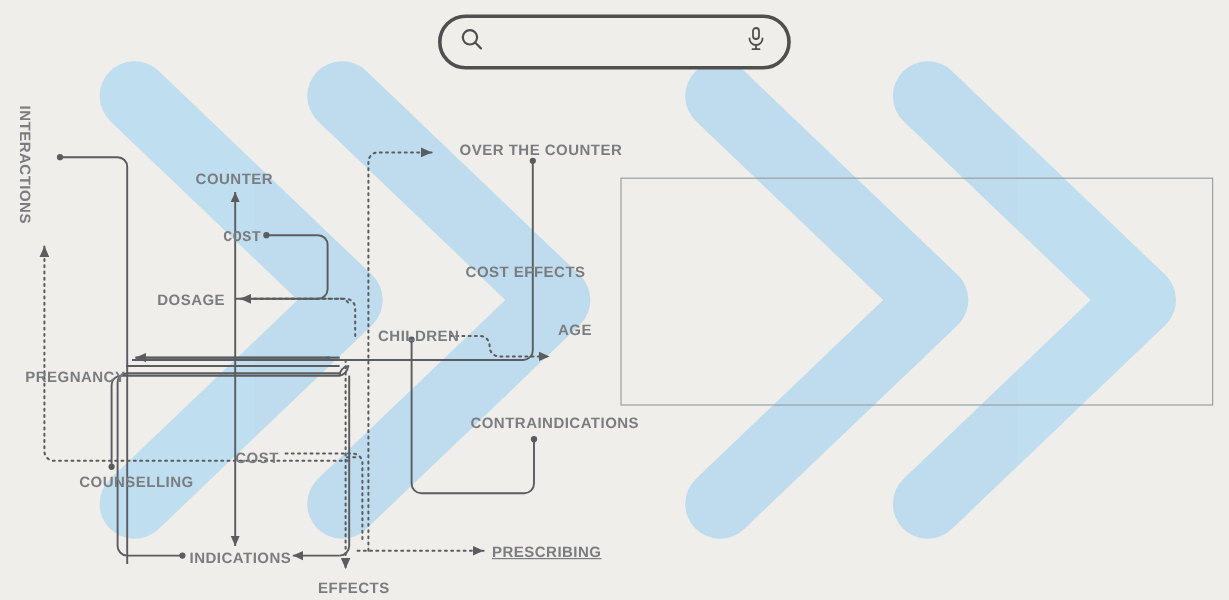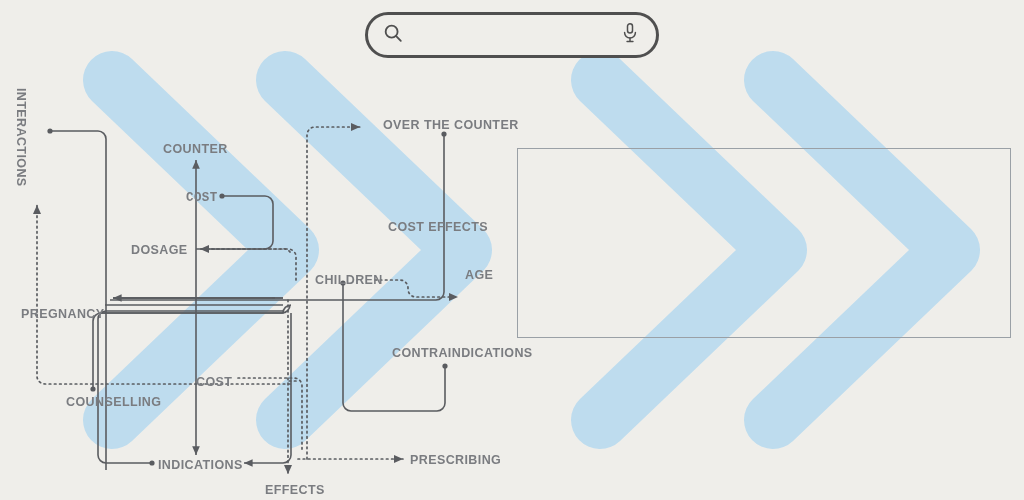--- a/index.html
+++ b/index.html
@@ -163,17 +163,17 @@
       <div class="node" style="left: 186px; top: 191px; font-family: Liberation Mono, monospace;">COST</div>
       <div class="node" style="left: 388px; top: 220px;">COST EFFECTS</div>
       <div class="node" style="left: 131px; top: 243px; text-align: center;">DOSAGE</div>
       <div class="node" style="left: 315px; top: 273px;">CHILDREN</div>
       <div class="node" style="left: 465px; top: 268px;">AGE</div>
       <div class="node" style="left: 21px; top: 307px; text-align: right;">PREGNANCY</div>
       <div class="node" style="left: 392px; top: 346px;">CONTRAINDICATIONS</div>
       <div class="node" style="left: 196px; top: 375px;">COST</div>
       <div class="node" style="left: 66px; top: 395px;">COUNSELLING</div>
       <div class="node" style="left: 158px; top: 458px;">INDICATIONS</div>
-      <div class="node" style="left: 410px; top: 453px;">PRESCRIBING</div>
+      <div class="node" style="left: 410px; top: 453px; text-decoration: underline;">PRESCRIBING</div>
       <div class="node" style="left: 265px; top: 483px;">EFFECTS</div>
     </div>
 
 </div>
 
 </body></html>

